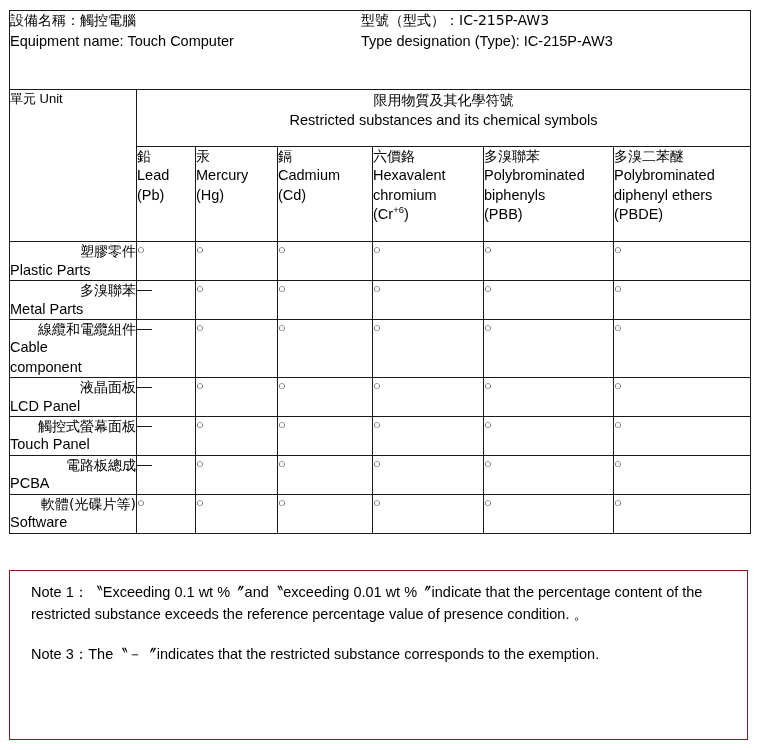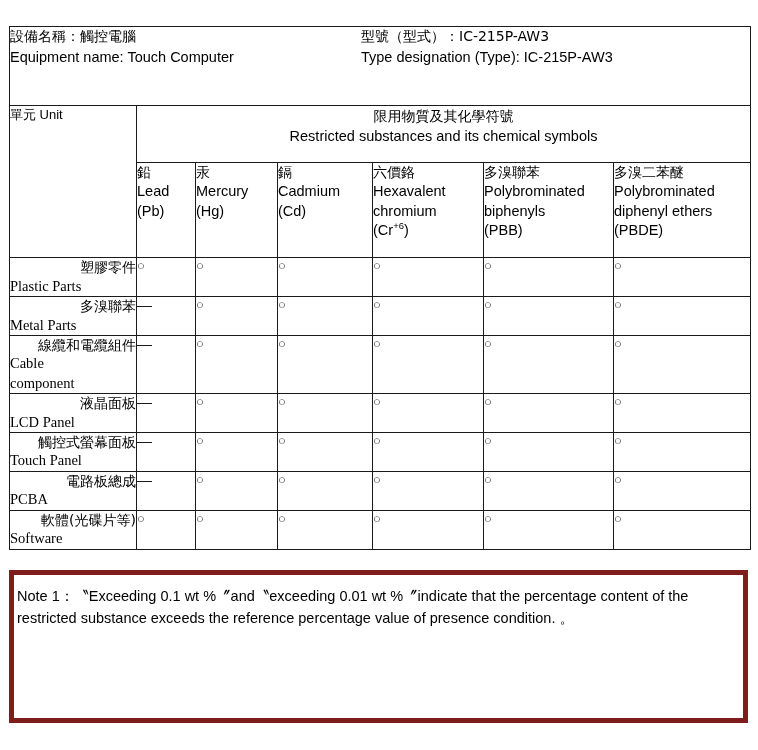--- a/index.html
+++ b/index.html
@@ -18,21 +18,21 @@
     position: relative;
     width: 758px;
     height: 750px;
     background: #ffffff;
   }
 
   
   .rohs-table {
     position: absolute;
     left: 9px;
-    top: 26px;
+    top: 10px;
     width: 741px;
     border-collapse: collapse;
     table-layout: fixed;
   }
   .rohs-table td {
     border: 1px solid #1a1a1a;
     vertical-align: top;
     padding: 0;
   }
 
@@ -92,21 +92,21 @@
   }
 
   
   .part-cell {
     padding: 4px 0 4px 6px;
     font-size: 14.5px;
     line-height: 1.33;
     vertical-align: middle;
   }
   .part-cell .cjk { display: block; text-align: right; }
-  .part-cell .en  { display: block; font-family: Liberation Serif, serif; }
+  .part-cell .en  { display: block; }
 
   .mark-cell {
     vertical-align: middle;
     padding: 0 0 0 9px;
     font-size: 13px;
     color: #1a1a1a;
   }
   .mark-cell .mark {
     display: inline-block;
     line-height: 1;
@@ -124,24 +124,24 @@
   col.c-cr   { width: 111px; }
   col.c-pbb  { width: 130px; }
   col.c-pbde { width: 137px; }
 
   
   .notes-box {
     position: absolute;
     left: 9px;
     top: 570px;
     width: 739px;
-    height: 153px;
-    border: 5px solid #7f1d1d;
+    height: 170px;
+    border: 1px solid #7f1d1d;
     box-sizing: border-box;
-    padding: 10px 10px 0 3px;
+    padding: 10px 10px 0 21px;
   }
   .note {
     font-size: 14.5px;
     line-height: 1.52;
     margin: 0 0 14px 0;
     text-align: left;
   }
   .note:last-child { margin-bottom: 0; }
   .note-sep { margin-bottom: 18px; }
 </style>
@@ -310,15 +310,16 @@
         <td class="mark-cell"><span class="mark">○</span></td>
         <td class="mark-cell"><span class="mark">○</span></td>
         <td class="mark-cell"><span class="mark">○</span></td>
         <td class="mark-cell"><span class="mark">○</span></td>
       </tr>
     </tbody>
   </table>
 
   <div class="notes-box">
     <p class="note note-sep">Note 1：〝Exceeding 0.1 wt %〞and〝exceeding 0.01 wt %〞indicate that the percentage content of the restricted substance exceeds the reference percentage value of presence condition. 。</p>
+    <p class="note">Note 3：The〝－〞indicates that the restricted substance corresponds to the exemption.</p>
   </div>
 
 </div>
 
 </body></html>

